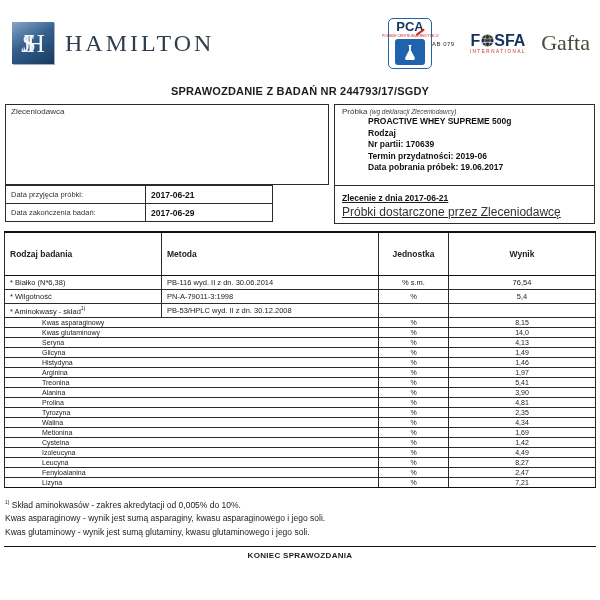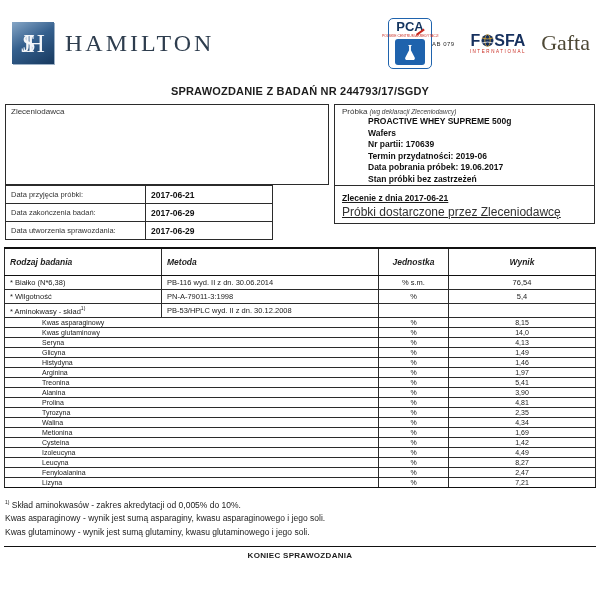--- a/index.html
+++ b/index.html
@@ -45,21 +45,21 @@
   .sample-head { font-size:8px; color:#333; }
   .sample-head i { font-size:6.5px; font-style:italic; color:#444; }
   .sample-line { font-size:8.5px; font-weight:bold; line-height:11.6px; color:#111;padding-left:26px; }
   .sample-bottom { padding:7px 7px 4px;text-decoration:underline; }
   .order-line { font-size:8.5px; font-weight:bold; color:#111; }
   .delivery-line { font-size:12px; color:#333; margin-top:2px; }
 
   
   .results { border-collapse:collapse; width:592px; margin-top:7px; table-layout:fixed; border-top:2px solid #111; }
   .results th, .results td { border:1px solid #2b2b2b; overflow:hidden; white-space:nowrap; }
-  .results th { font-size:8.5px; height:19px; text-align:left; padding:8px 5px; border-bottom:1.5px solid #111;font-style:italic; }
+  .results th { font-size:8.5px; height:19px; text-align:left; padding:16px 5px; border-bottom:1.5px solid #111; }
   .results th.ctr { text-align:center; }
   .results td { font-size:7.5px; color:#222; padding:0 5px; }
   tr.main td { height:14px; }
   tr.amino td { height:10px; font-size:7px; line-height:9px; }
   tr.amino td.c-name { padding-left:37px; }
   td.c-unit, td.c-res { text-align:center; }
   .results tbody tr:last-child td { border-bottom:1.5px solid #111; }
   sup { font-size:5px; vertical-align:super; }
 
   
@@ -126,39 +126,34 @@
           </colgroup>
         <tbody>
             <tr>
               <td>Data przyjęcia próbki:</td>
               <td class="val">2017-06-21</td>
             </tr>
             <tr>
               <td>Data zakończenia badań:</td>
               <td class="val">2017-06-29</td>
             </tr>
-            <tr>
-              <td>Data utworzenia sprawozdania:</td>
-              <td class="val">2017-06-29</td>
-            </tr>
           </tbody>
       </table>
     </div>
     <div class="sample-box">
       <div class="sample-top">
         <div class="sample-head">
           <span>Próbka</span> <i>(wg deklaracji Zleceniodawcy)</i>
         </div>
         <div>
             <div class="sample-line">PROACTIVE WHEY SUPREME 500g</div>
-            <div class="sample-line">Wafers</div>
+            <div class="sample-line">Rodzaj</div>
             <div class="sample-line">Nr partii: 170639</div>
             <div class="sample-line">Termin przydatności: 2019-06</div>
             <div class="sample-line">Data pobrania próbek: 19.06.2017</div>
-            <div class="sample-line">Stan próbki bez zastrzeżeń</div>
           </div>
       </div>
       <div class="sample-bottom">
         <div class="order-line">Zlecenie z dnia 2017-06-21</div>
         <div class="delivery-line">Próbki dostarczone przez Zleceniodawcę</div>
       </div>
     </div>
   </div>
 
   <table class="results">

